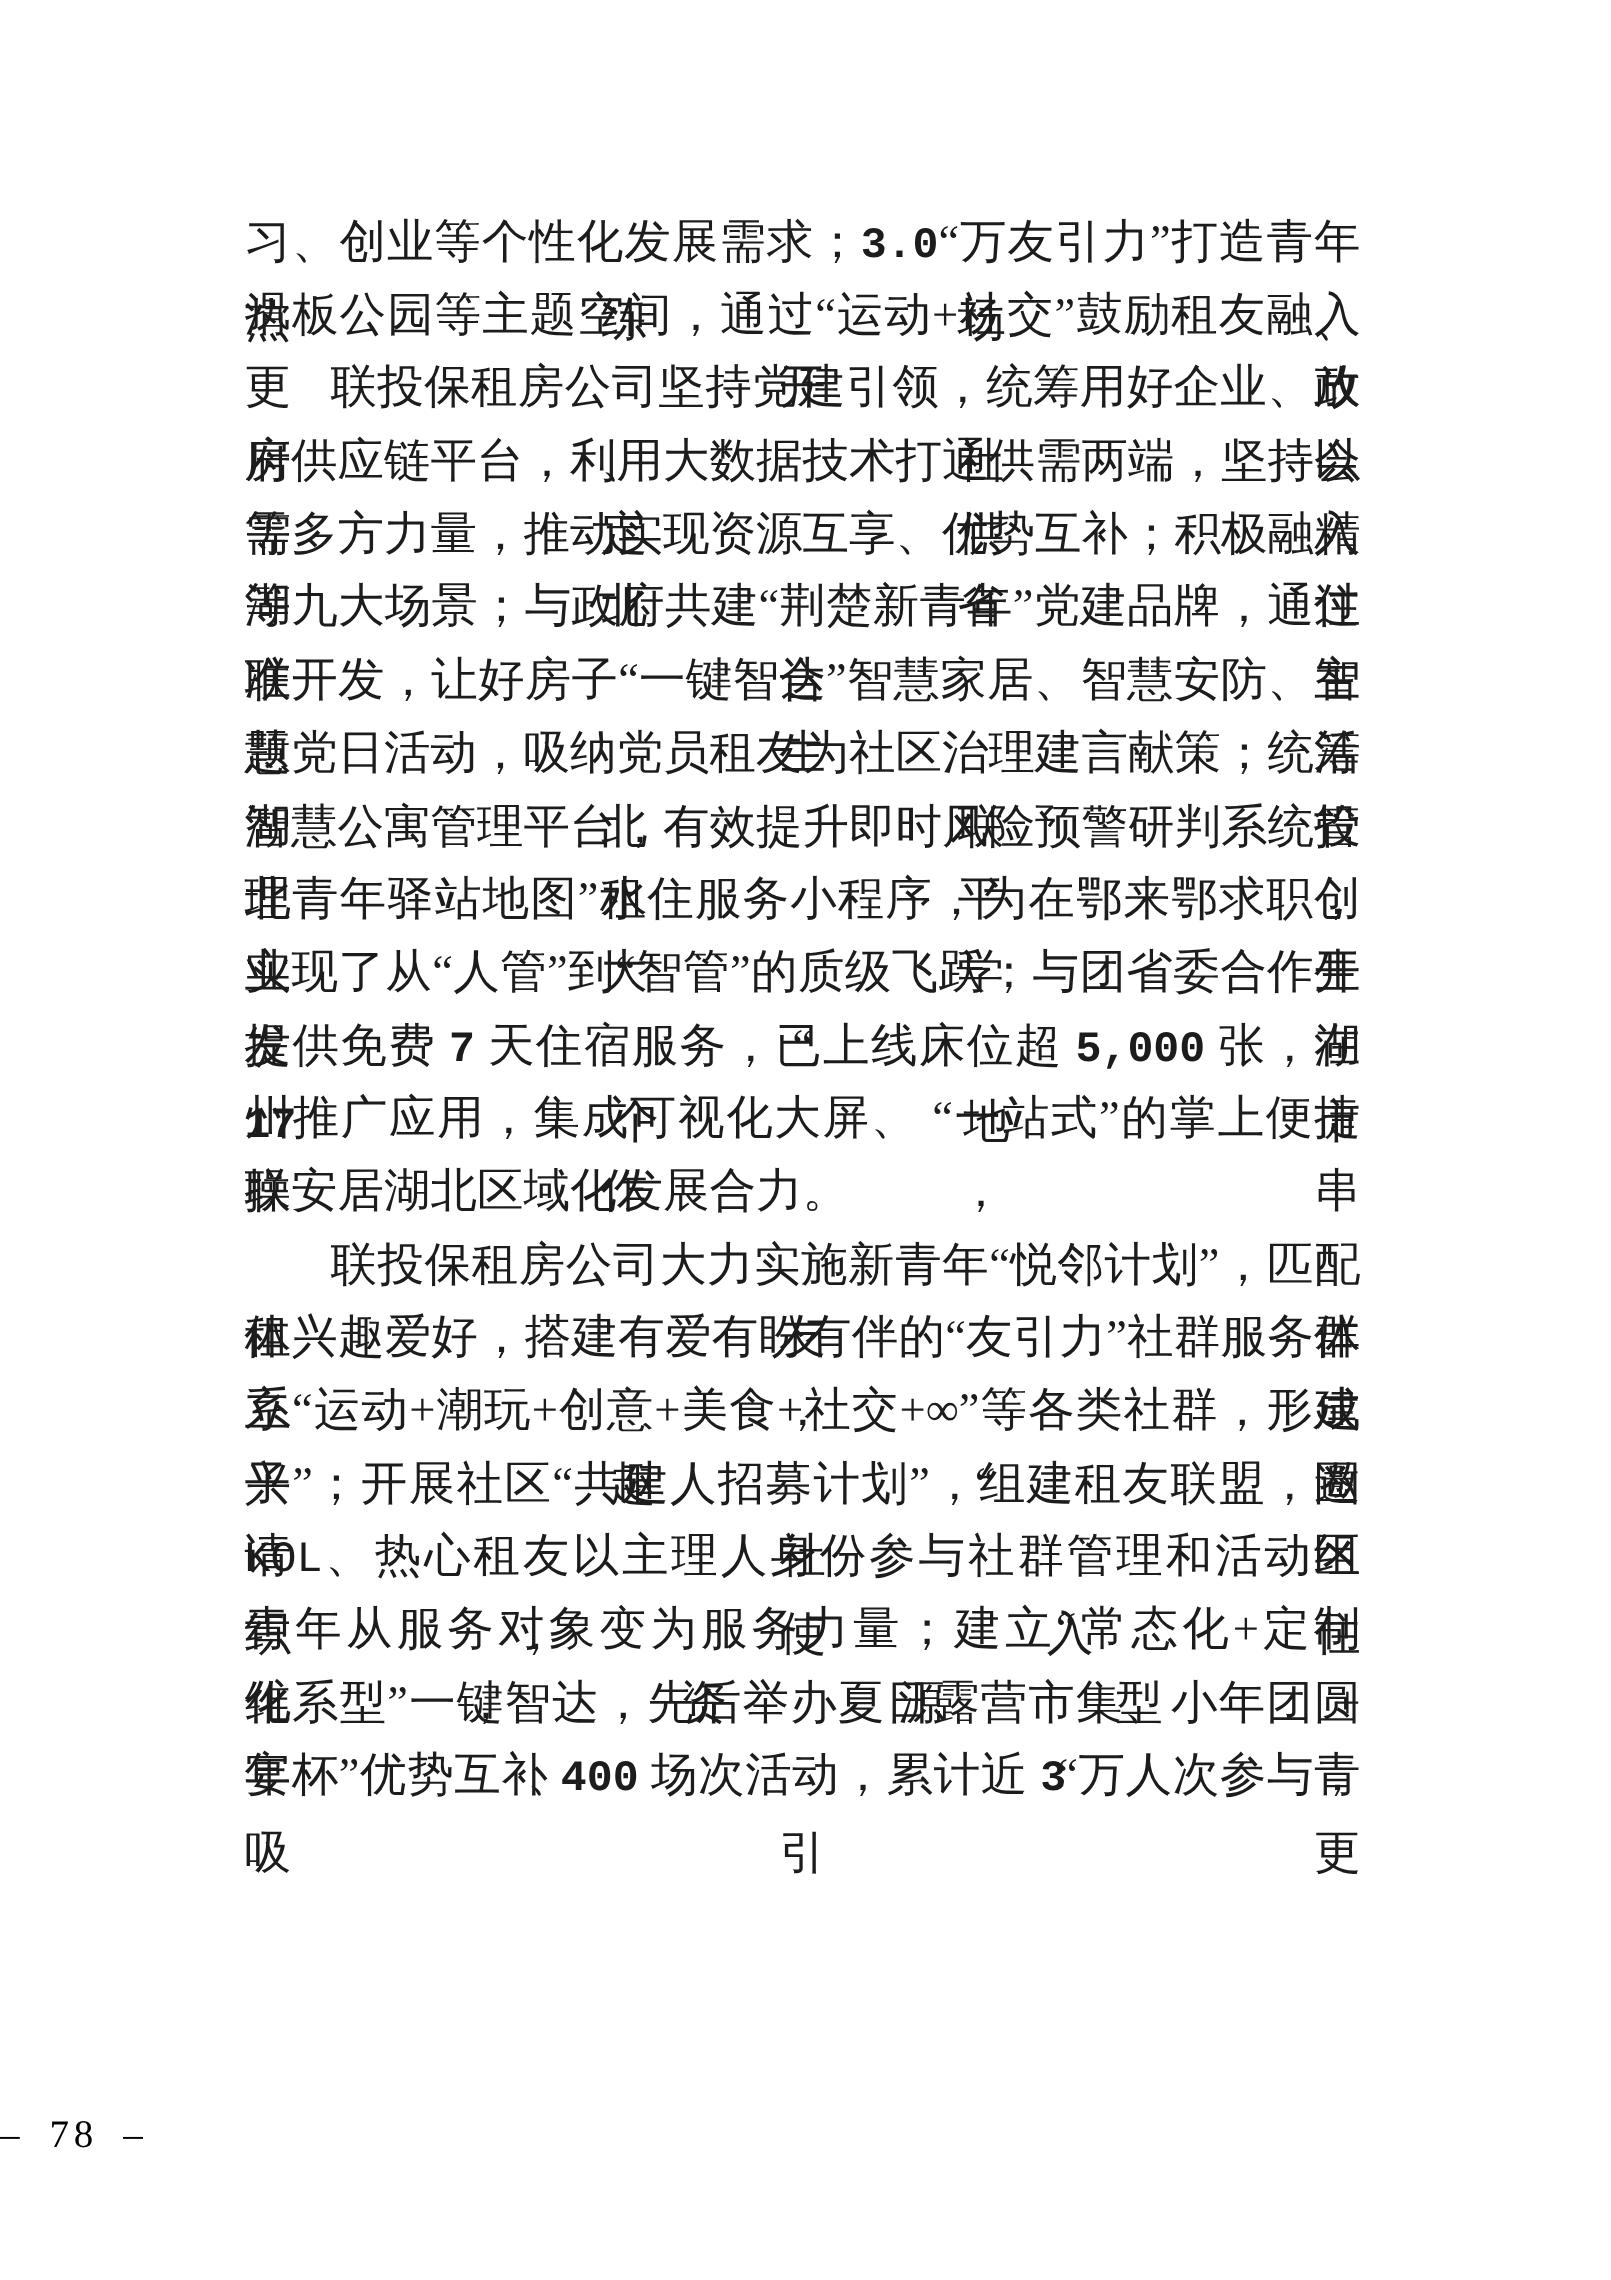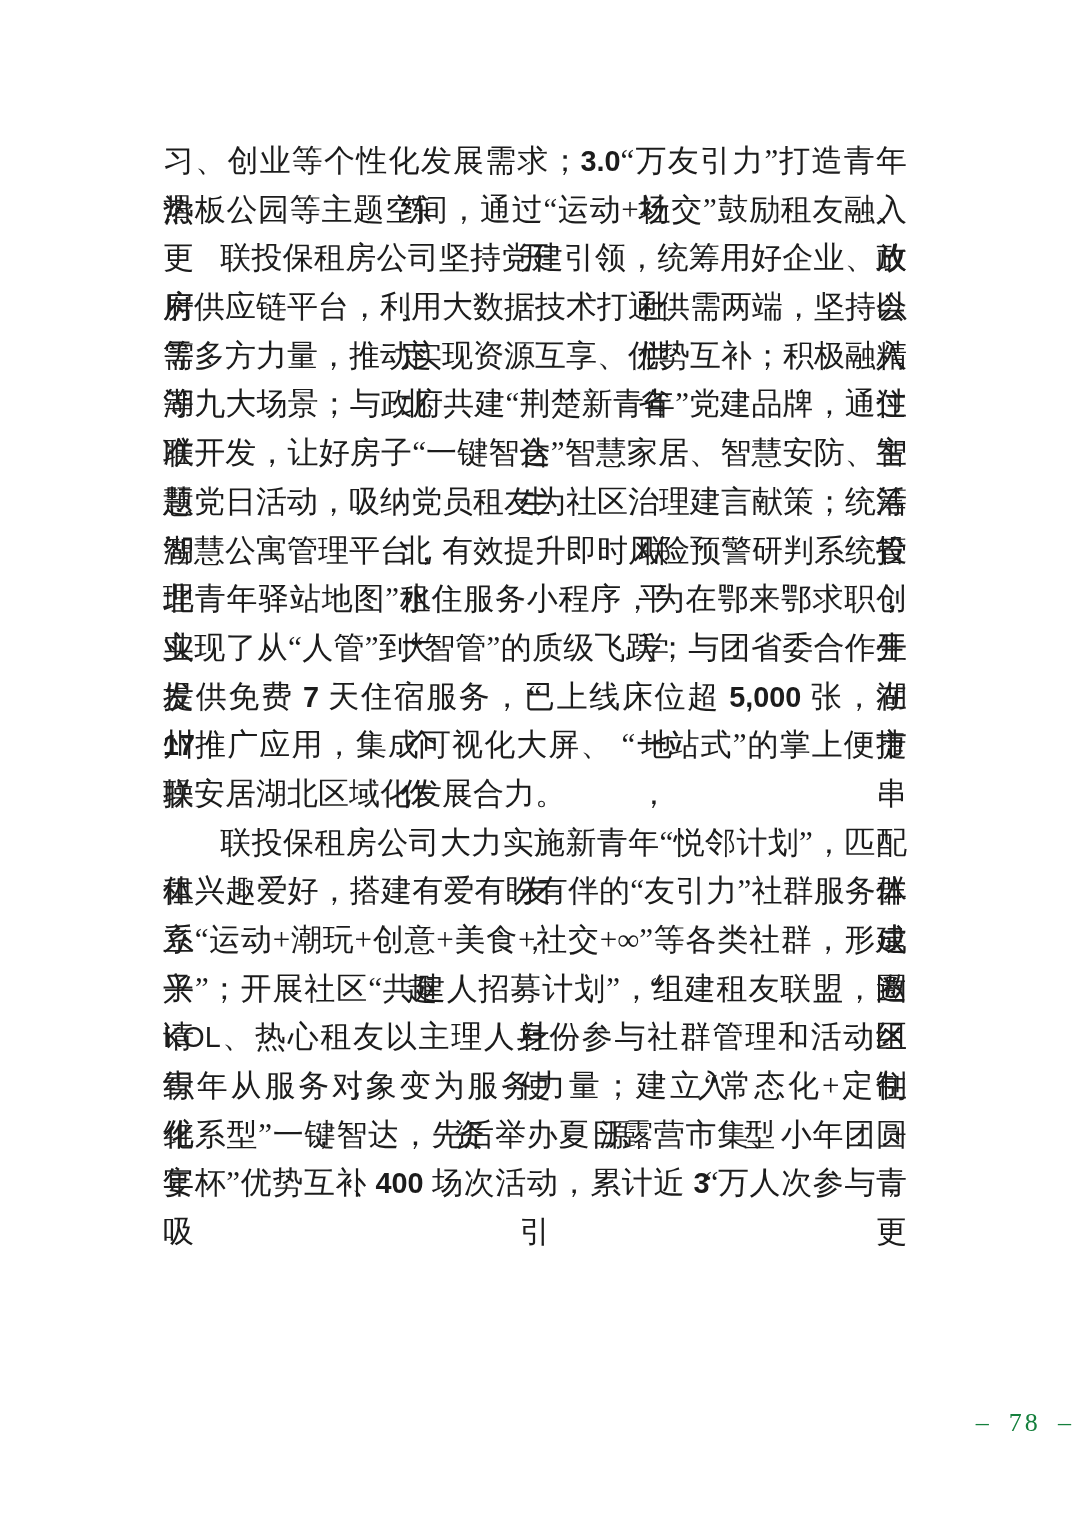--- a/index.html
+++ b/index.html
@@ -30,38 +30,38 @@
     height: 48.7px;
   }
   .line.short {
     text-align: center;
     text-align-last: left;
   }
   .line.indent {
     text-indent: 1.85em;
   }
   .latin {
-    font-family: Liberation Sans, sans-serif;
+    font-family: Liberation Mono, monospace;
     font-weight: 600;
     font-size: 0.93em;
     margin-top: 34px;
   }
   .latin.reg {
     font-weight: 400;
   }
   .page-number {
     position: absolute;
     left: 0;
     right: 0;
     top: 1408px;
-    text-align: right;
+    text-align: left;
     font-size: 26px;
     letter-spacing: 0.12em;
     word-spacing: 0.28em;
-    color: #15803d;
+    color: #000000;
   }
 </style>
 </head>
 <body>
 
 <div class="page">
   <div class="doc-body">
       <div class="line"><span>习、创业等个性化发展需求；</span><span class="latin">3.0</span><span>“万友引力”打造青年热练场、</span></div>
       <div class="line"><span>滑板公园等主题空间，通过“运动+社交”鼓励租友融入更开放</span></div>
       <div class="line indent"><span>联投保租房公司坚持党建引领，统筹用好企业、政府、社会</span></div>

